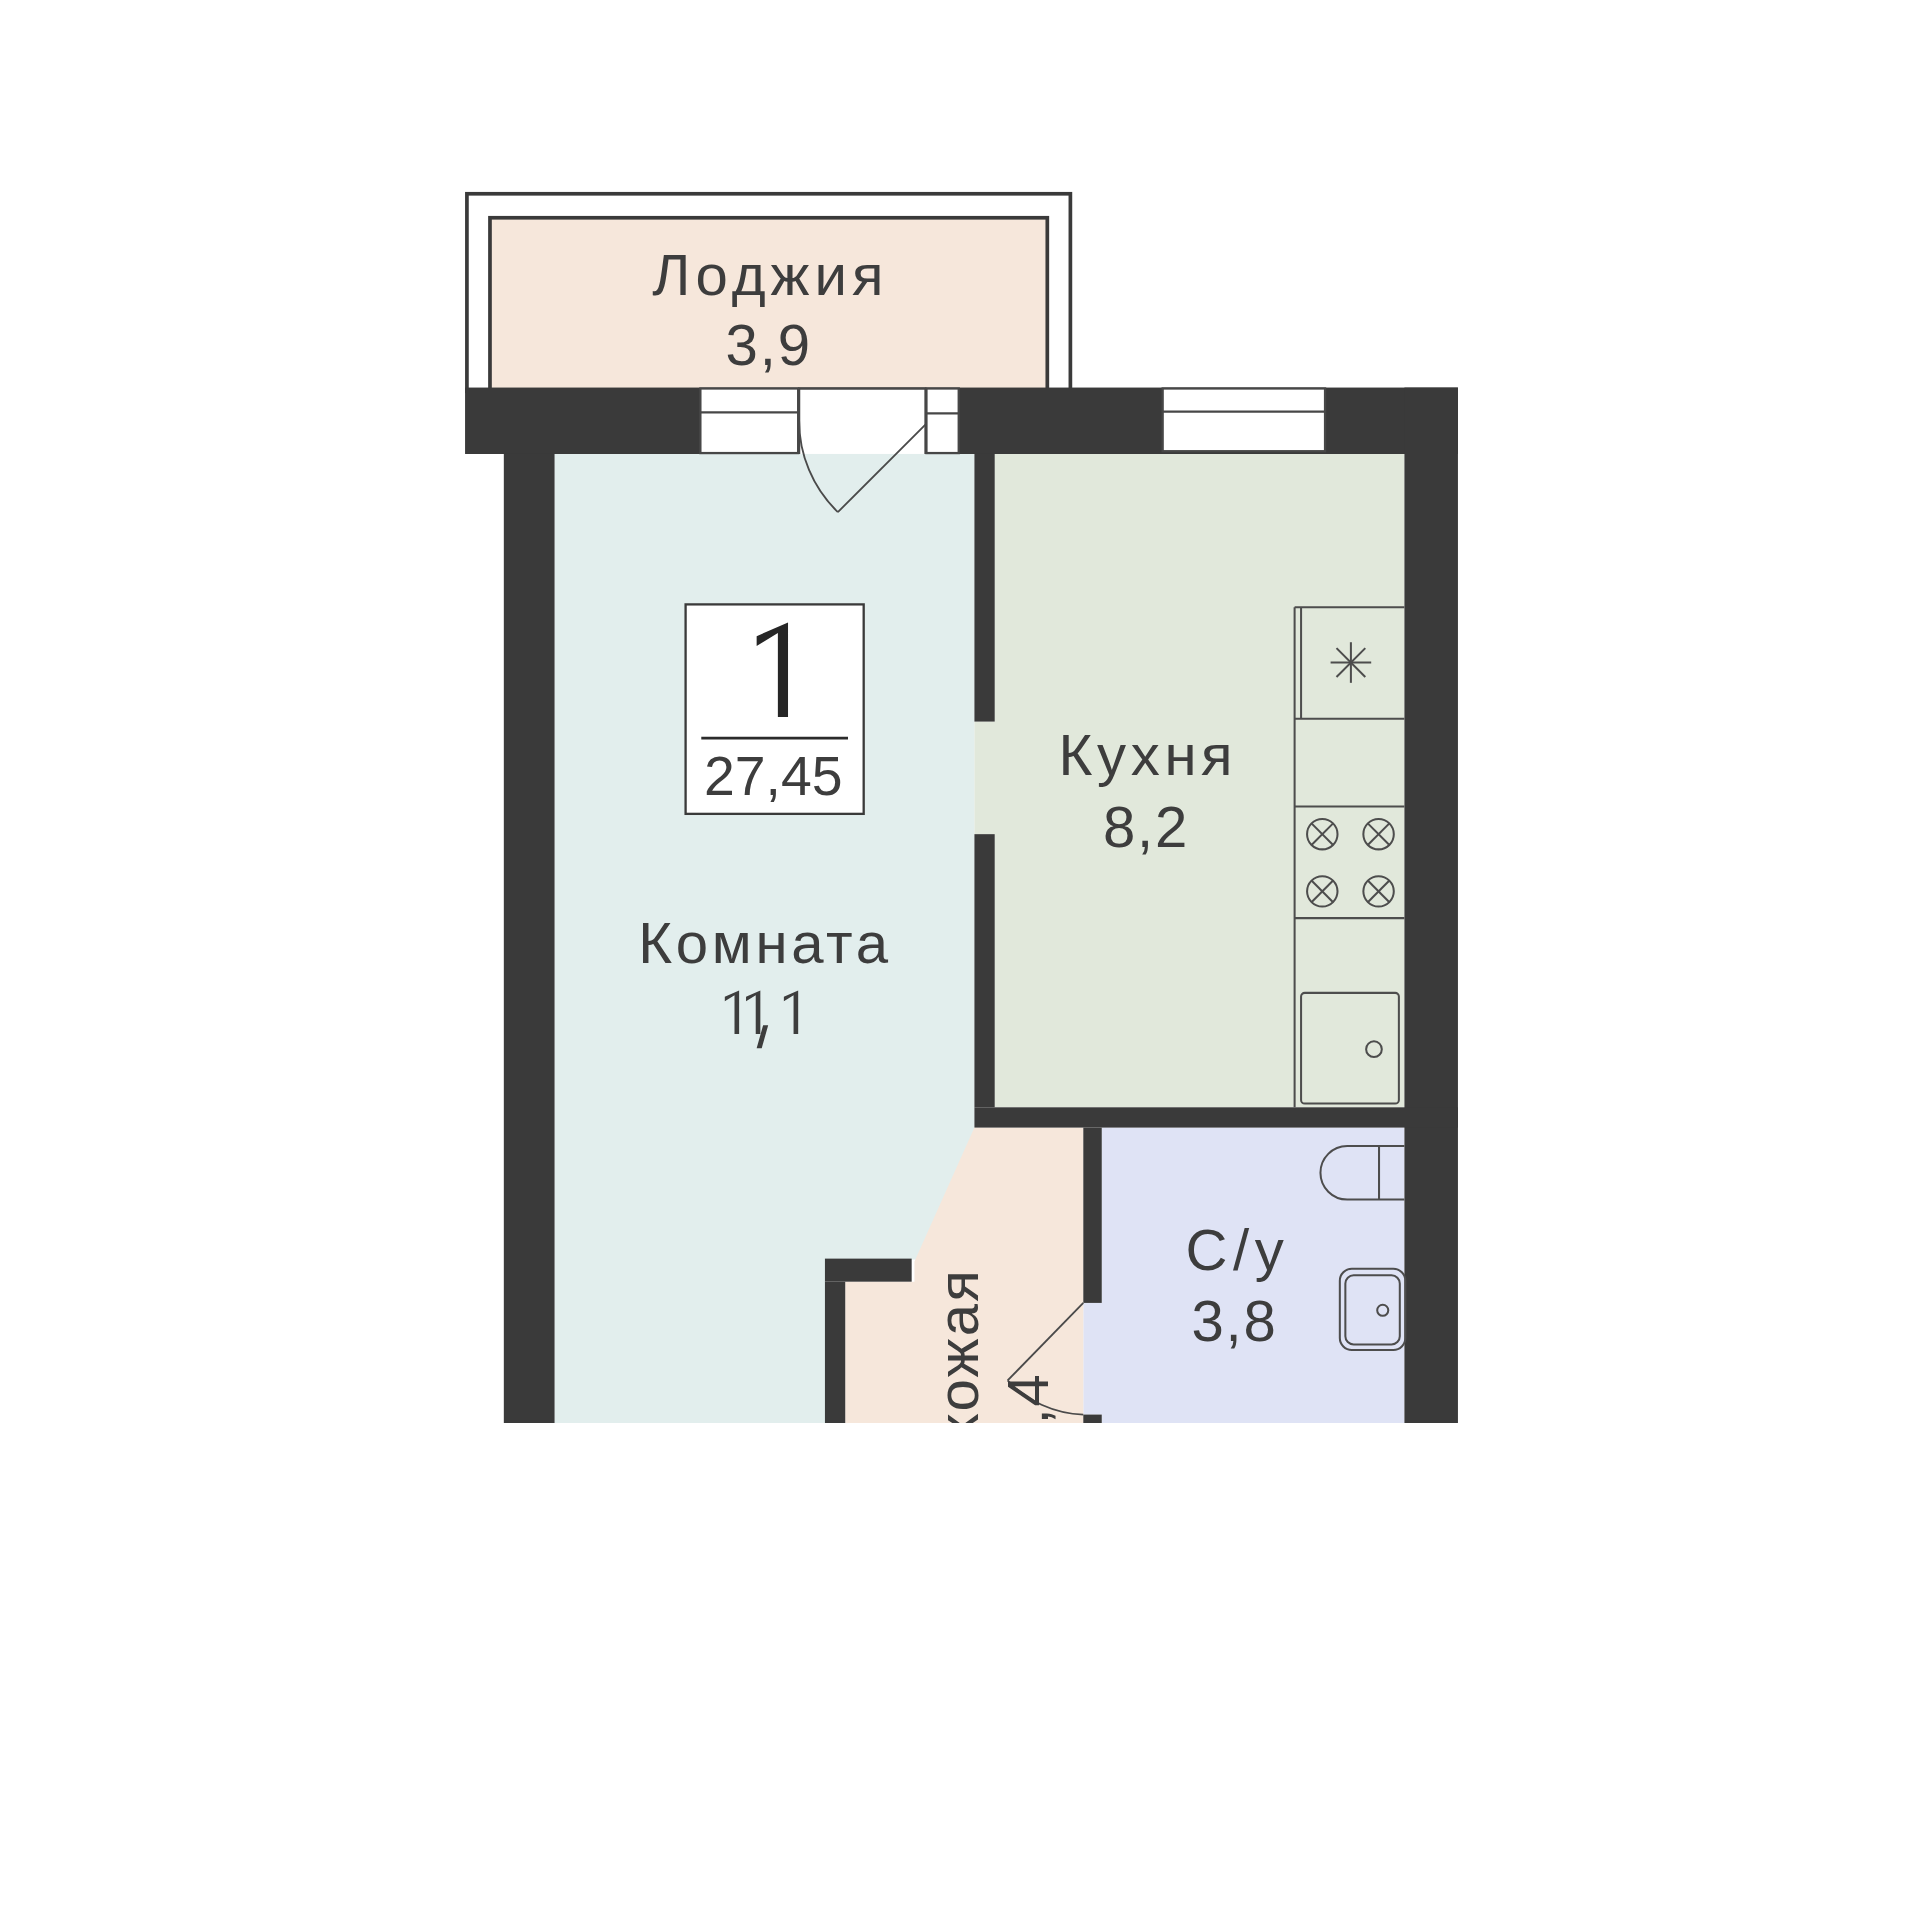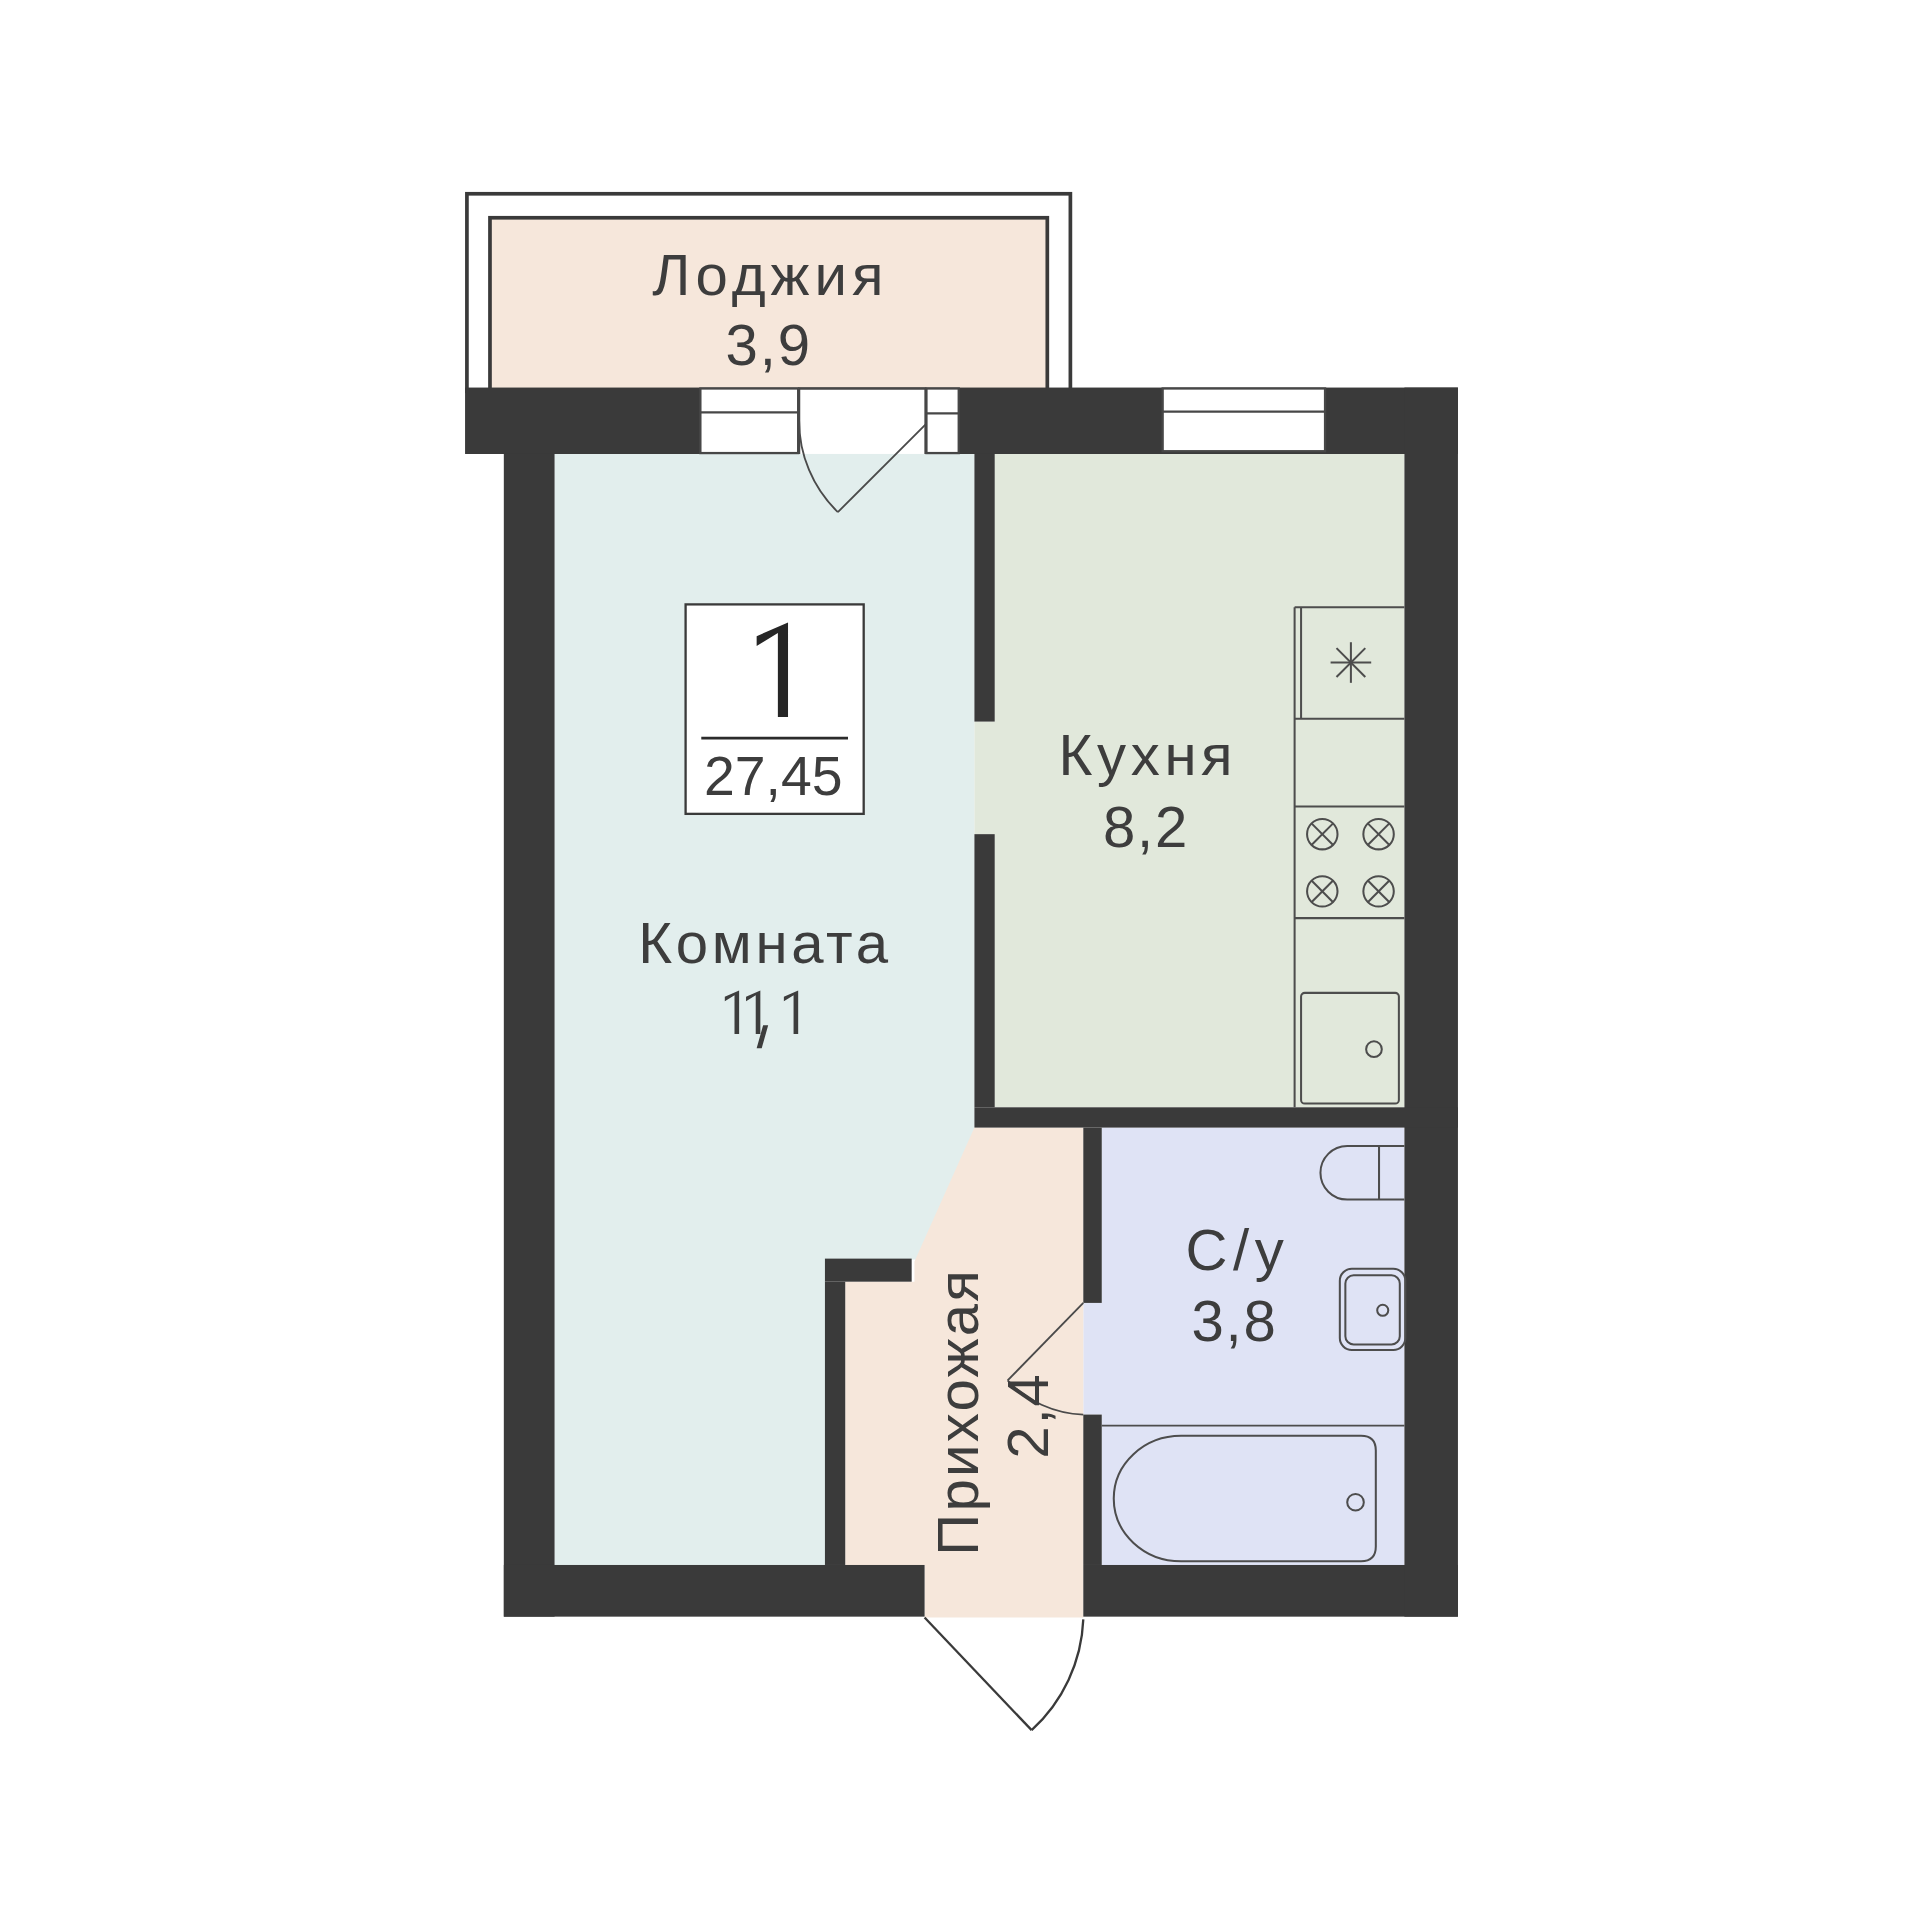--- a/index.html
+++ b/index.html
@@ -1,16 +1,16 @@
 <!DOCTYPE html>
 <html style="font-size:14.8px"><head>
 <meta charset="utf-8">
 <style>
   html,body{margin:0;padding:0;background:#ffffff;}
-  .page{width:1923px;height:1923px;position:relative;background:#ffffff;overflow:hidden;}
+  .page{width:1923px;height:1423px;position:relative;background:#ffffff;overflow:hidden;}
   text{font-family:"Liberation Sans", sans-serif;fill:#3d3d3d;}
 </style>
 </head>
 <body>
 <div class="page">
 <svg width="1923" height="1923" viewBox="0 0 2084 2084">
 
   <rect x="0" y="0" width="2084" height="2084" fill="#ffffff"></rect>
 
   <rect x="506" y="210" width="654" height="214" fill="#ffffff" stroke="#3a3a3a" stroke-width="4"></rect>

